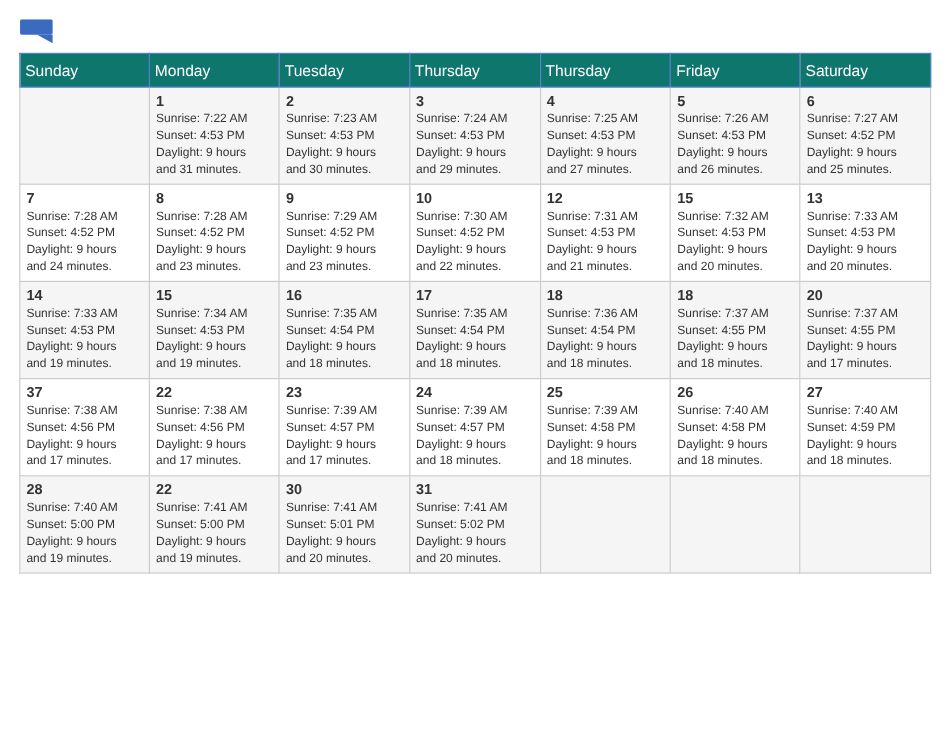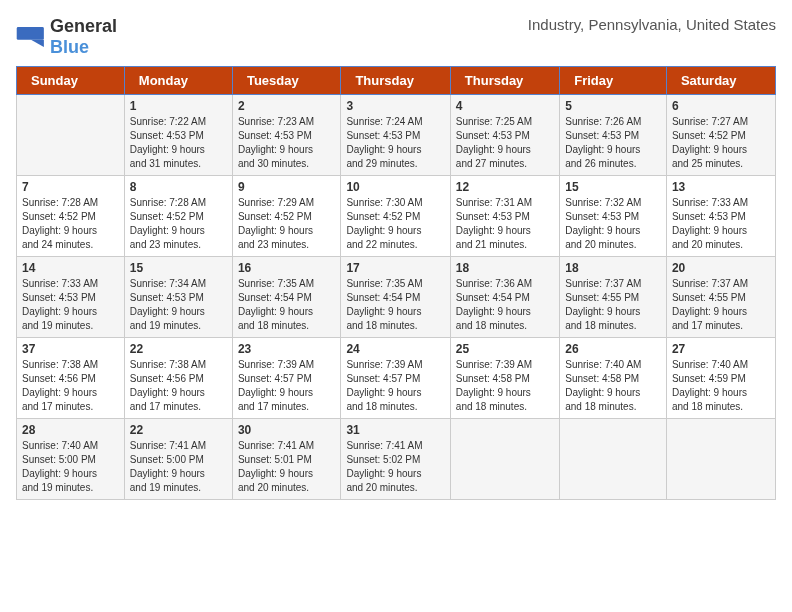--- a/index.html
+++ b/index.html
@@ -36,25 +36,25 @@
     .location-title {
       font-size: 15px;
       color: #555;
     }
     .calendar-table {
       width: 100%;
       border-collapse: collapse;
       border: 1px solid #ccc;
     }
     .calendar-table th {
-      background-color: #c2410c;
+      background-color: #0f766e;
       color: #fff;
       font-size: 13px;
-      font-weight: bold;
-      padding: 6px 14px;
+      font-weight: normal;
+      padding: 6px 4px;
       text-align: left;
       border: 1px solid #5580cc;
     }
     .calendar-table td {
       vertical-align: top;
       padding: 4px 5px;
       border: 1px solid #ccc;
       font-size: 10px;
       color: #333;
       width: 113px;
@@ -84,27 +84,22 @@
   </style>
 </head>
 <body>
 
 <div class="header-area">
   <div class="logo">
     <svg class="logo-icon" viewBox="0 0 40 28">
       <rect x="0" y="0" width="38" height="18" rx="2" fill="#3a6bbf"></rect>
       <polygon points="20,18 38,18 38,28" fill="#3a6bbf"></polygon>
     </svg>
-    <div>
-      <span style="font-size:18px;font-weight:bold;color:#333;">General</span><br>
-      <span style="font-size:18px;font-weight:bold;color:#4a90d9;">Blue</span>
-    </div>
   </div>
   <div class="title-area">
-    <div class="location-title">Industry, Pennsylvania, United States</div>
   </div>
 </div>
 
 <table class="calendar-table">
   <thead>
     <tr>
     <th>Sunday</th>
         <th>Monday</th>
         <th>Tuesday</th>
         <th>Thursday</th>

